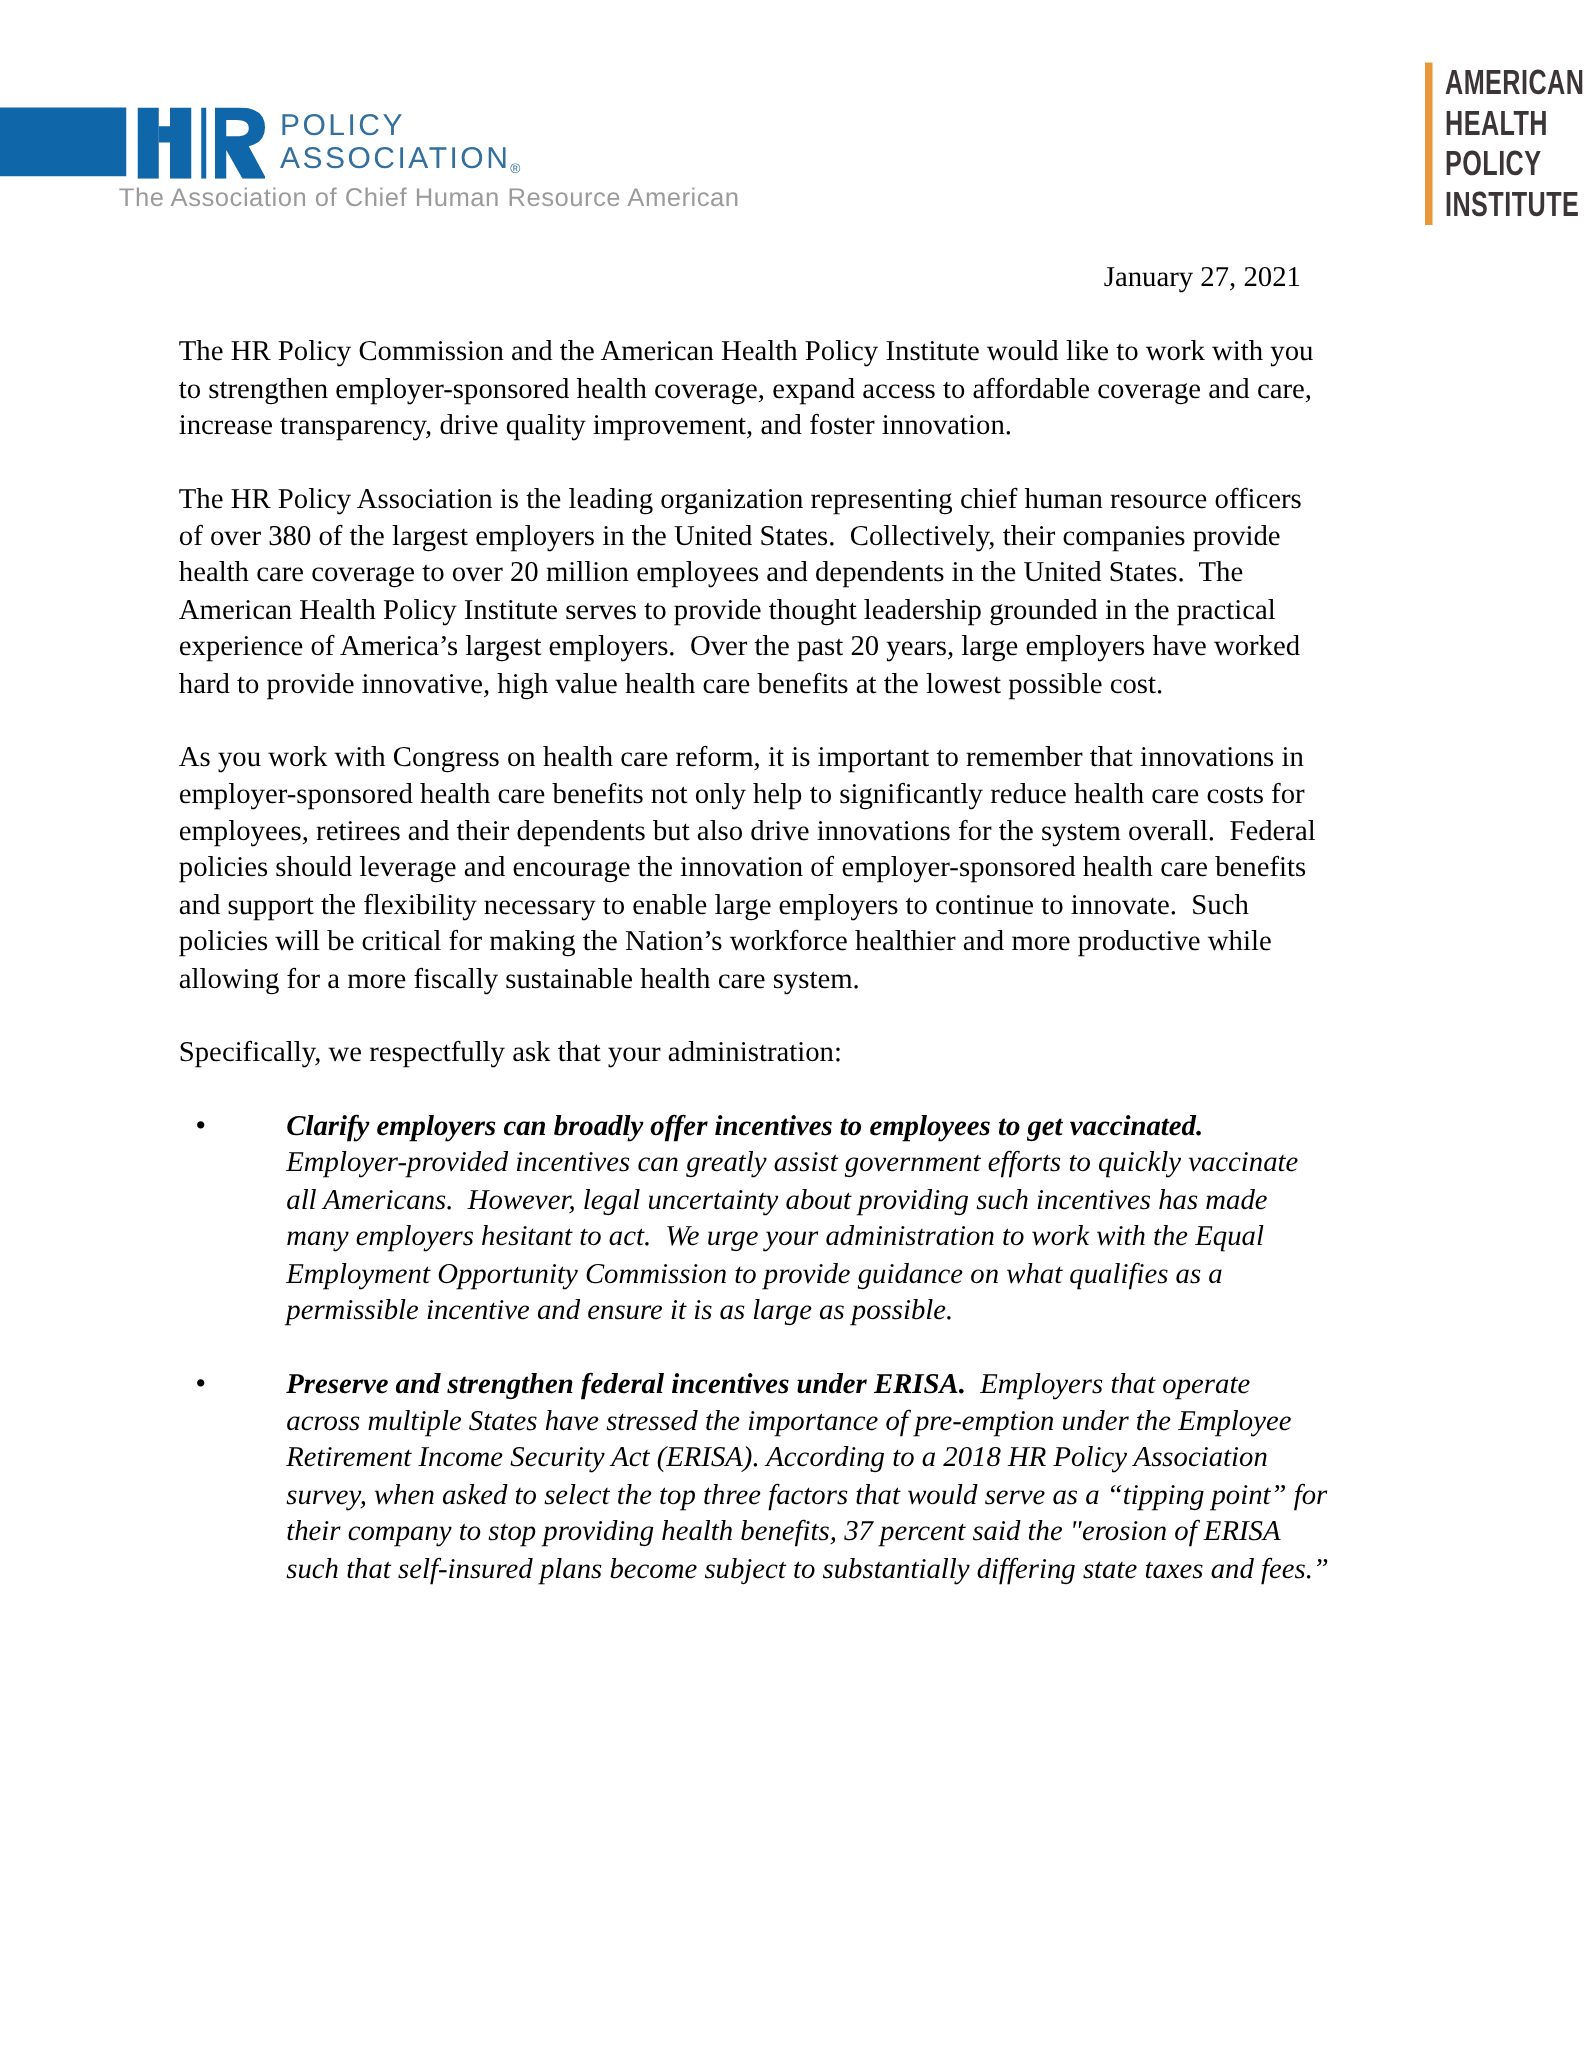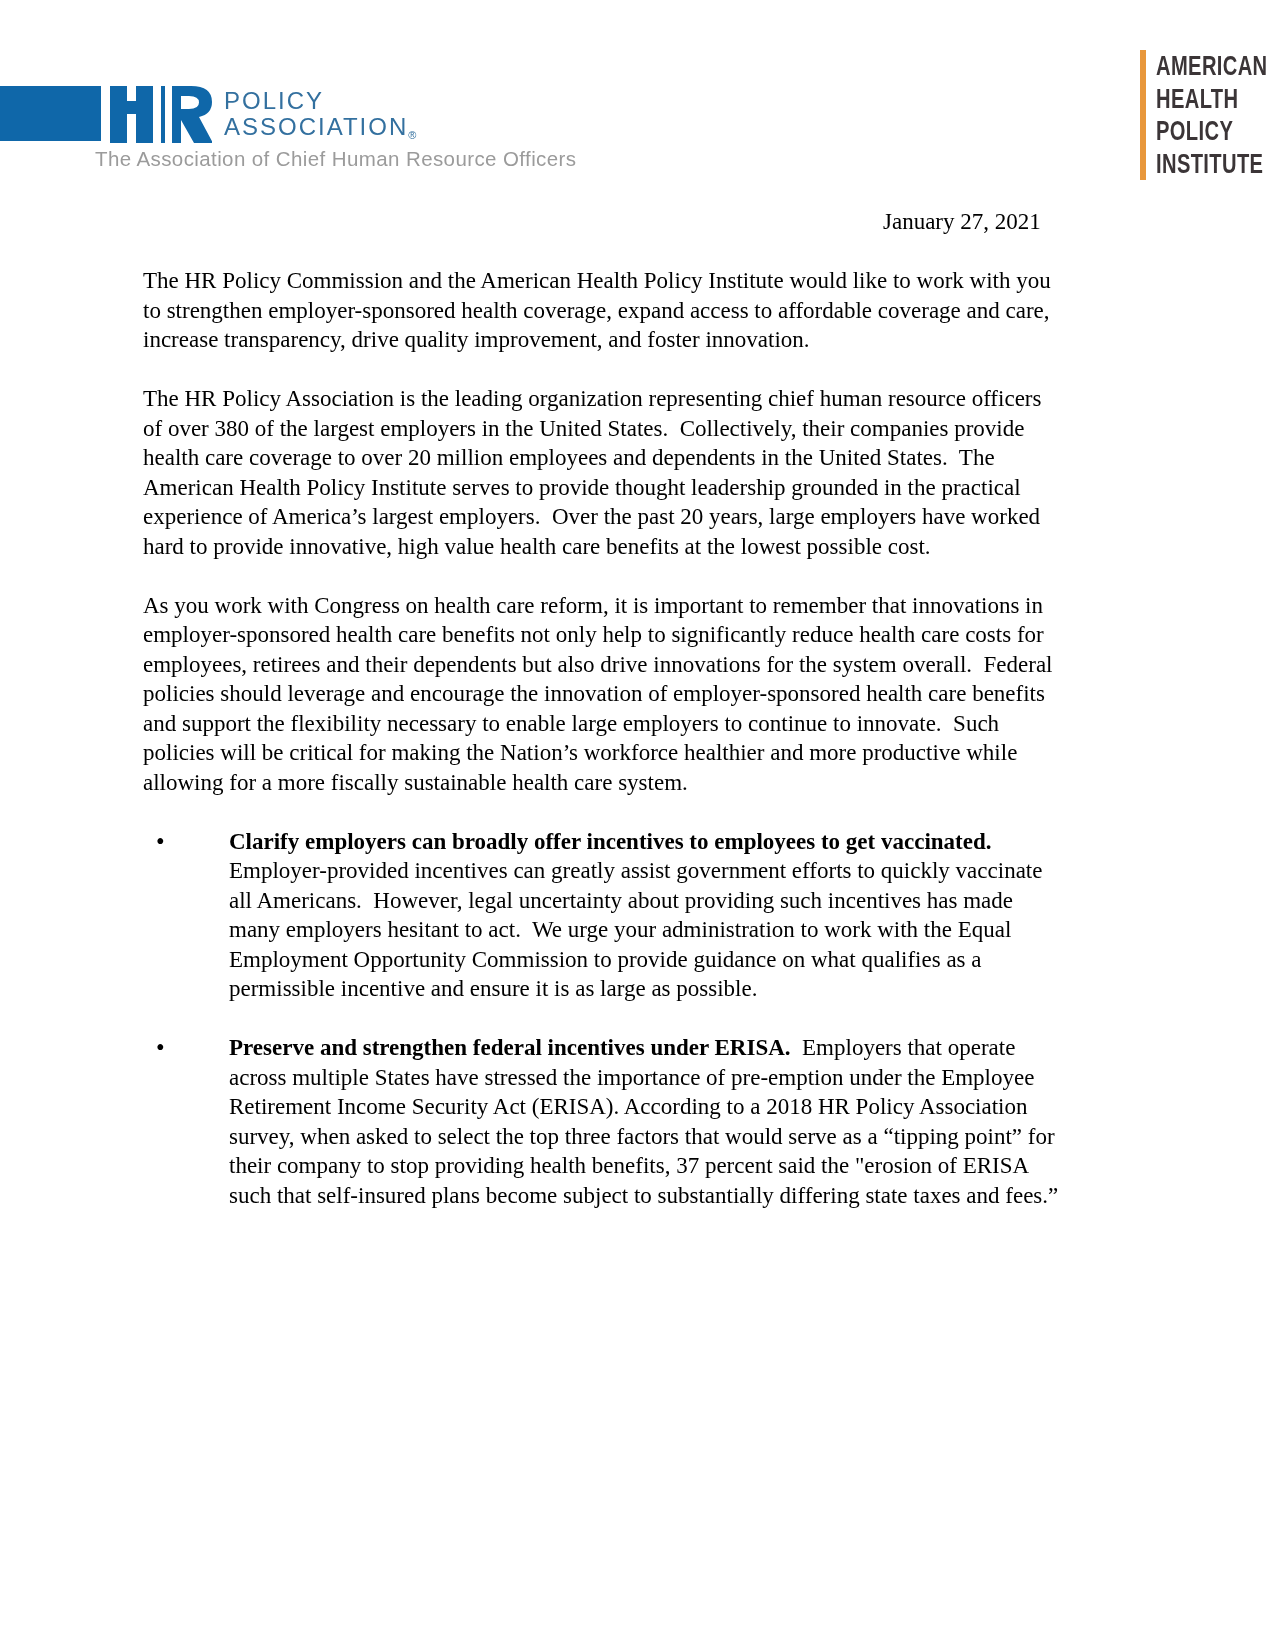--- a/index.html
+++ b/index.html
@@ -55,21 +55,21 @@
   }
   .prewrap{white-space:pre-wrap;}
   .date-line{margin:0 0 0 740px;}
   .recipient{margin:0;}
   .block{margin:29.5px 0 0 0;}
   ul.bullet-list{
     list-style:none;
     margin:29.5px 0 0 0;
     padding:0 0 0 86px;
   }
-  ul.bullet-list li{position:relative;}
+  ul.bullet-list li{position:relative;font-style:italic;}
   ul.bullet-list li + li{margin-top:29.5px;}
   ul.bullet-list li::before{
     content:"\2022";
     position:absolute;
     left:-73px;
     font-size:24.6px;
   }
   .bullet-heading{font-weight:bold;}
 </style>
 </head>
@@ -88,21 +88,21 @@
           <rect x="17" y="15" width="9" height="13"></rect>
           <rect x="51" y="0" width="4" height="57"></rect>
           <path fill-rule="evenodd" d="M62,0 h19 q21,0 21,16 q0,12 -13,15 l14,26 h-19 l-13,-23 v23 h-9 z
                    M71,10 v13 h8 q10,0 10,-6.5 q0,-6.5 -10,-6.5 z"></path>
         </g>
       </svg>
       <div class="hrpa-wordmark">
         <span>POLICY</span><br>
         <span>ASSOCIATION</span><span class="registered-mark">®</span>
       </div>
-      <div class="hrpa-tagline">The Association of Chief Human Resource Officers</div>
+      <div class="hrpa-tagline">The Association of Chief Human Resource American</div>
     </div>
 
     <div class="ahpi-logo">
       <div class="ahpi-accent-bar"></div>
       <div class="ahpi-text">
         <div>AMERICAN</div>
         <div>HEALTH</div>
         <div>POLICY</div>
         <div>INSTITUTE</div>
       </div>
@@ -128,20 +128,21 @@
 hard to provide innovative, high value health care benefits at the lowest possible cost.</p>
 
     <p class="block prewrap">As you work with Congress on health care reform, it is important to remember that innovations in
 employer-sponsored health care benefits not only help to significantly reduce health care costs for
 employees, retirees and their dependents but also drive innovations for the system overall.  Federal
 policies should leverage and encourage the innovation of employer-sponsored health care benefits
 and support the flexibility necessary to enable large employers to continue to innovate.  Such
 policies will be critical for making the Nation’s workforce healthier and more productive while
 allowing for a more fiscally sustainable health care system.</p>
 
+    <p class="block prewrap">Specifically, we respectfully ask that your administration:</p>
 
     <ul class="bullet-list">
       <li class="prewrap"><span class="bullet-heading">Clarify employers can broadly offer incentives to employees to get vaccinated.</span><span>
 Employer-provided incentives can greatly assist government efforts to quickly vaccinate
 all Americans.  However, legal uncertainty about providing such incentives has made
 many employers hesitant to act.  We urge your administration to work with the Equal
 Employment Opportunity Commission to provide guidance on what qualifies as a
 permissible incentive and ensure it is as large as possible.</span></li>
       <li class="prewrap"><span class="bullet-heading">Preserve and strengthen federal incentives under ERISA.</span><span>  Employers that operate
 across multiple States have stressed the importance of pre-emption under the Employee

